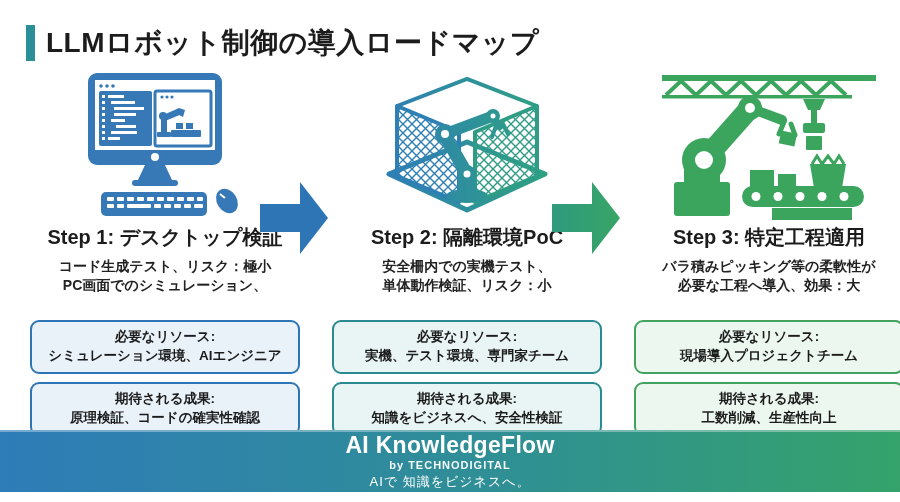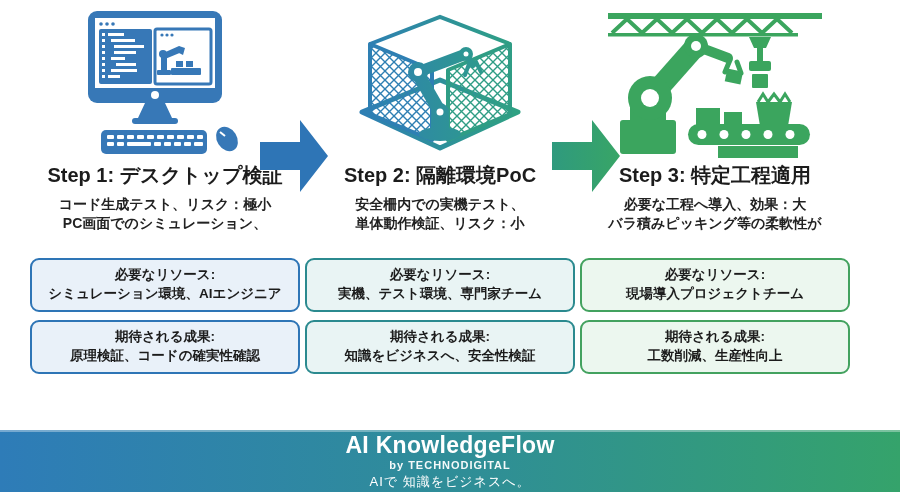--- a/index.html
+++ b/index.html
@@ -7,21 +7,21 @@
   body { font-family:"Liberation Sans","DejaVu Sans",sans-serif; background:#ffffff; }
   .page { position:relative; width:900px; height:502px; background:#fff; overflow:hidden; }
 
   
   .header { display:flex; align-items:center; padding:24px 0 0 26px; }
   .title-bar { width:9px; height:36px; background:#2a8f96; margin-right:11px; }
   .page-title { font-size:28px; font-weight:bold; color:#1c1c1c; letter-spacing:0.5px; }
 
   
   .main { position:relative; padding:8px 30px 0 30px; }
-  .cols { display:grid; grid-template-columns:270px 270px 270px; column-gap:5px; }
+  .cols { display:grid; grid-template-columns:270px 270px 270px; column-gap:32px; }
   .step-col { display:flex; flex-direction:column; align-items:center; }
   .illus { height:150px; display:flex; align-items:center; justify-content:center; width:100%; }
   .step-title { margin-top:4px; font-size:20px; font-weight:bold; color:#1c1c1c; text-align:center; }
   .step-desc { margin-top:6px; font-size:14px; font-weight:bold; color:#222; text-align:center; line-height:1.38; }
 
   .info-box { width:100%; margin-top:24px; border:2px solid #999; border-radius:9px;
               padding:5px 4px 6px 4px; text-align:center; font-size:13.5px; font-weight:bold;
               color:#1c1c1c; line-height:1.45; }
   .info-box + .info-box { margin-top:8px;text-align:center; }
   .c1 .info-box { border-color:#2e75b6; background:#e9f1f9; }
@@ -40,20 +40,24 @@
             display:flex; flex-direction:column; align-items:center; justify-content:center; }
   .footer-brand { color:#ffffff; font-size:23px; font-weight:bold; letter-spacing:0.3px; line-height:1.1; }
   .footer-byline { color:rgba(255,255,255,0.95); font-size:11px; font-weight:bold; letter-spacing:1px; margin-top:1px; }
   .footer-tagline { color:#ffffff; font-size:13px; margin-top:2px; letter-spacing:1px; }
 </style>
 </head>
 <body>
 
 <div class="page">
 
+  <div class="header">
+    <div class="title-bar"></div>
+    <div class="page-title">LLMロボット制御の導入ロードマップ</div>
+  </div>
 
   <div class="main">
     <div class="cols">
 
       <div class="step-col c1">
         <div class="illus">
           <svg width="230" height="150" viewBox="0 0 220 150" aria-hidden="true">
             <g fill="#3778b7">
               <rect x="33" y="3" width="134" height="92" rx="9"></rect>
               <rect x="40" y="10" width="120" height="70" fill="#ffffff"></rect>
@@ -219,22 +223,22 @@
               <circle cx="102" cy="126.5" r="4.5"></circle>
                 <circle cx="124" cy="126.5" r="4.5"></circle>
                 <circle cx="146" cy="126.5" r="4.5"></circle>
                 <circle cx="168" cy="126.5" r="4.5"></circle>
                 <circle cx="190" cy="126.5" r="4.5"></circle>
             </g>
           </svg>
         </div>
         <div class="step-title">Step 3: 特定工程適用</div>
         <div class="step-desc">
+          <div>バラ積みピッキング等の柔軟性が</div>
           <div>必要な工程へ導入、効果：大</div>
-          <div>バラ積みピッキング等の柔軟性が</div>
         </div>
         <div class="info-box">
           <div>必要なリソース:</div>
           <div>現場導入プロジェクトチーム</div>
         </div>
         <div class="info-box">
           <div>期待される成果:</div>
           <div>工数削減、生産性向上</div>
         </div>
       </div>

